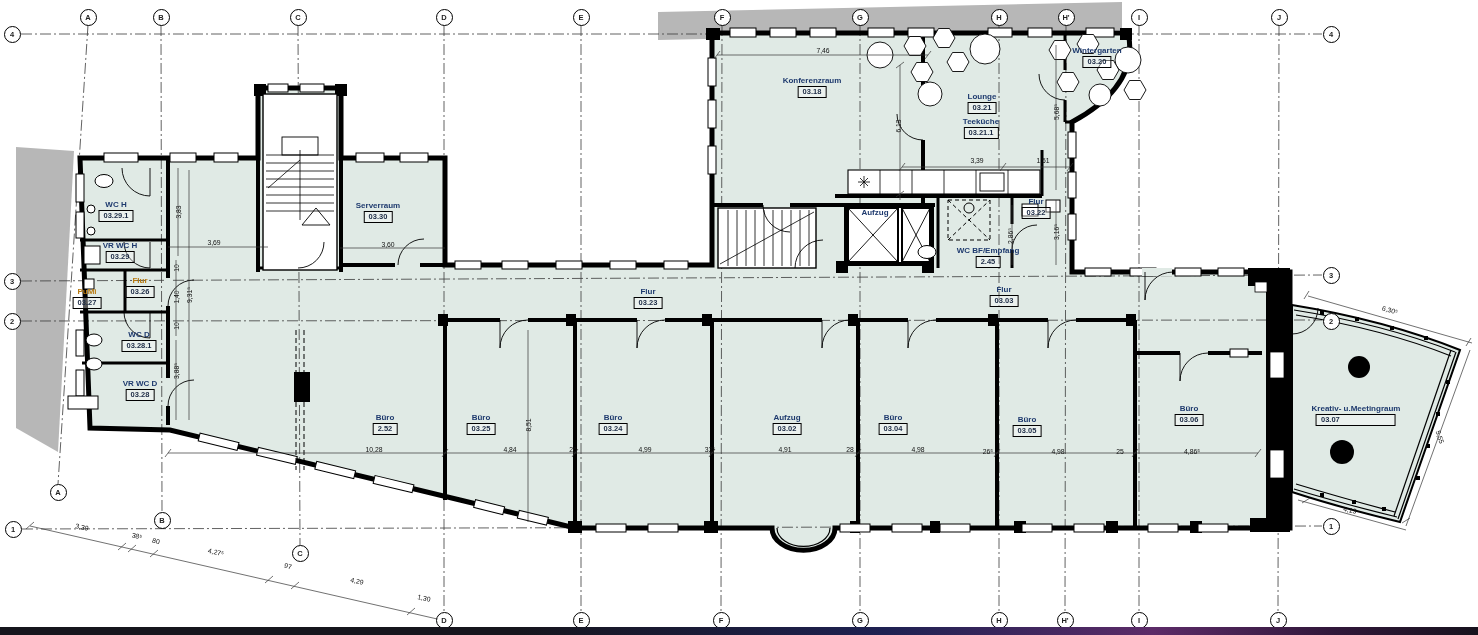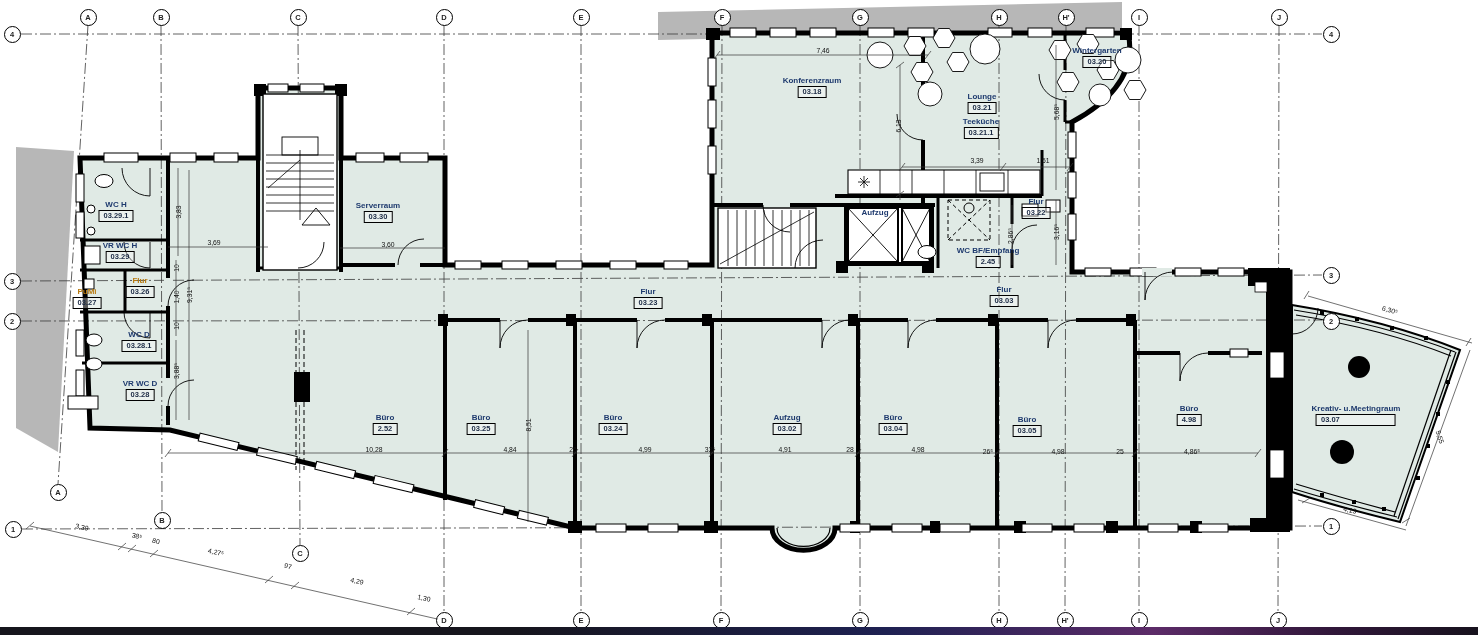--- a/index.html
+++ b/index.html
@@ -403,21 +403,21 @@
   <div class="room" style="left:893px;top:424px">
       <div class="nm">Büro</div>
       <div class="num">03.04</div>
     </div>
   <div class="room" style="left:1027px;top:426px">
       <div class="nm">Büro</div>
       <div class="num">03.05</div>
     </div>
   <div class="room" style="left:1189px;top:415px">
       <div class="nm">Büro</div>
-      <div class="num">4.98</div>
+      <div class="num">03.06</div>
     </div>
   <div class="room" style="left:1004px;top:296px">
       <div class="nm">Flur</div>
       <div class="num">03.03</div>
     </div>
   <div class="room" style="left:1356px;top:415px">
       <div class="nm">Kreativ- u.Meetingraum</div>
       <div class="num" style="min-width:70px;text-align:left">03.07</div>
     </div>
   <div class="room" style="left:812px;top:87px">

